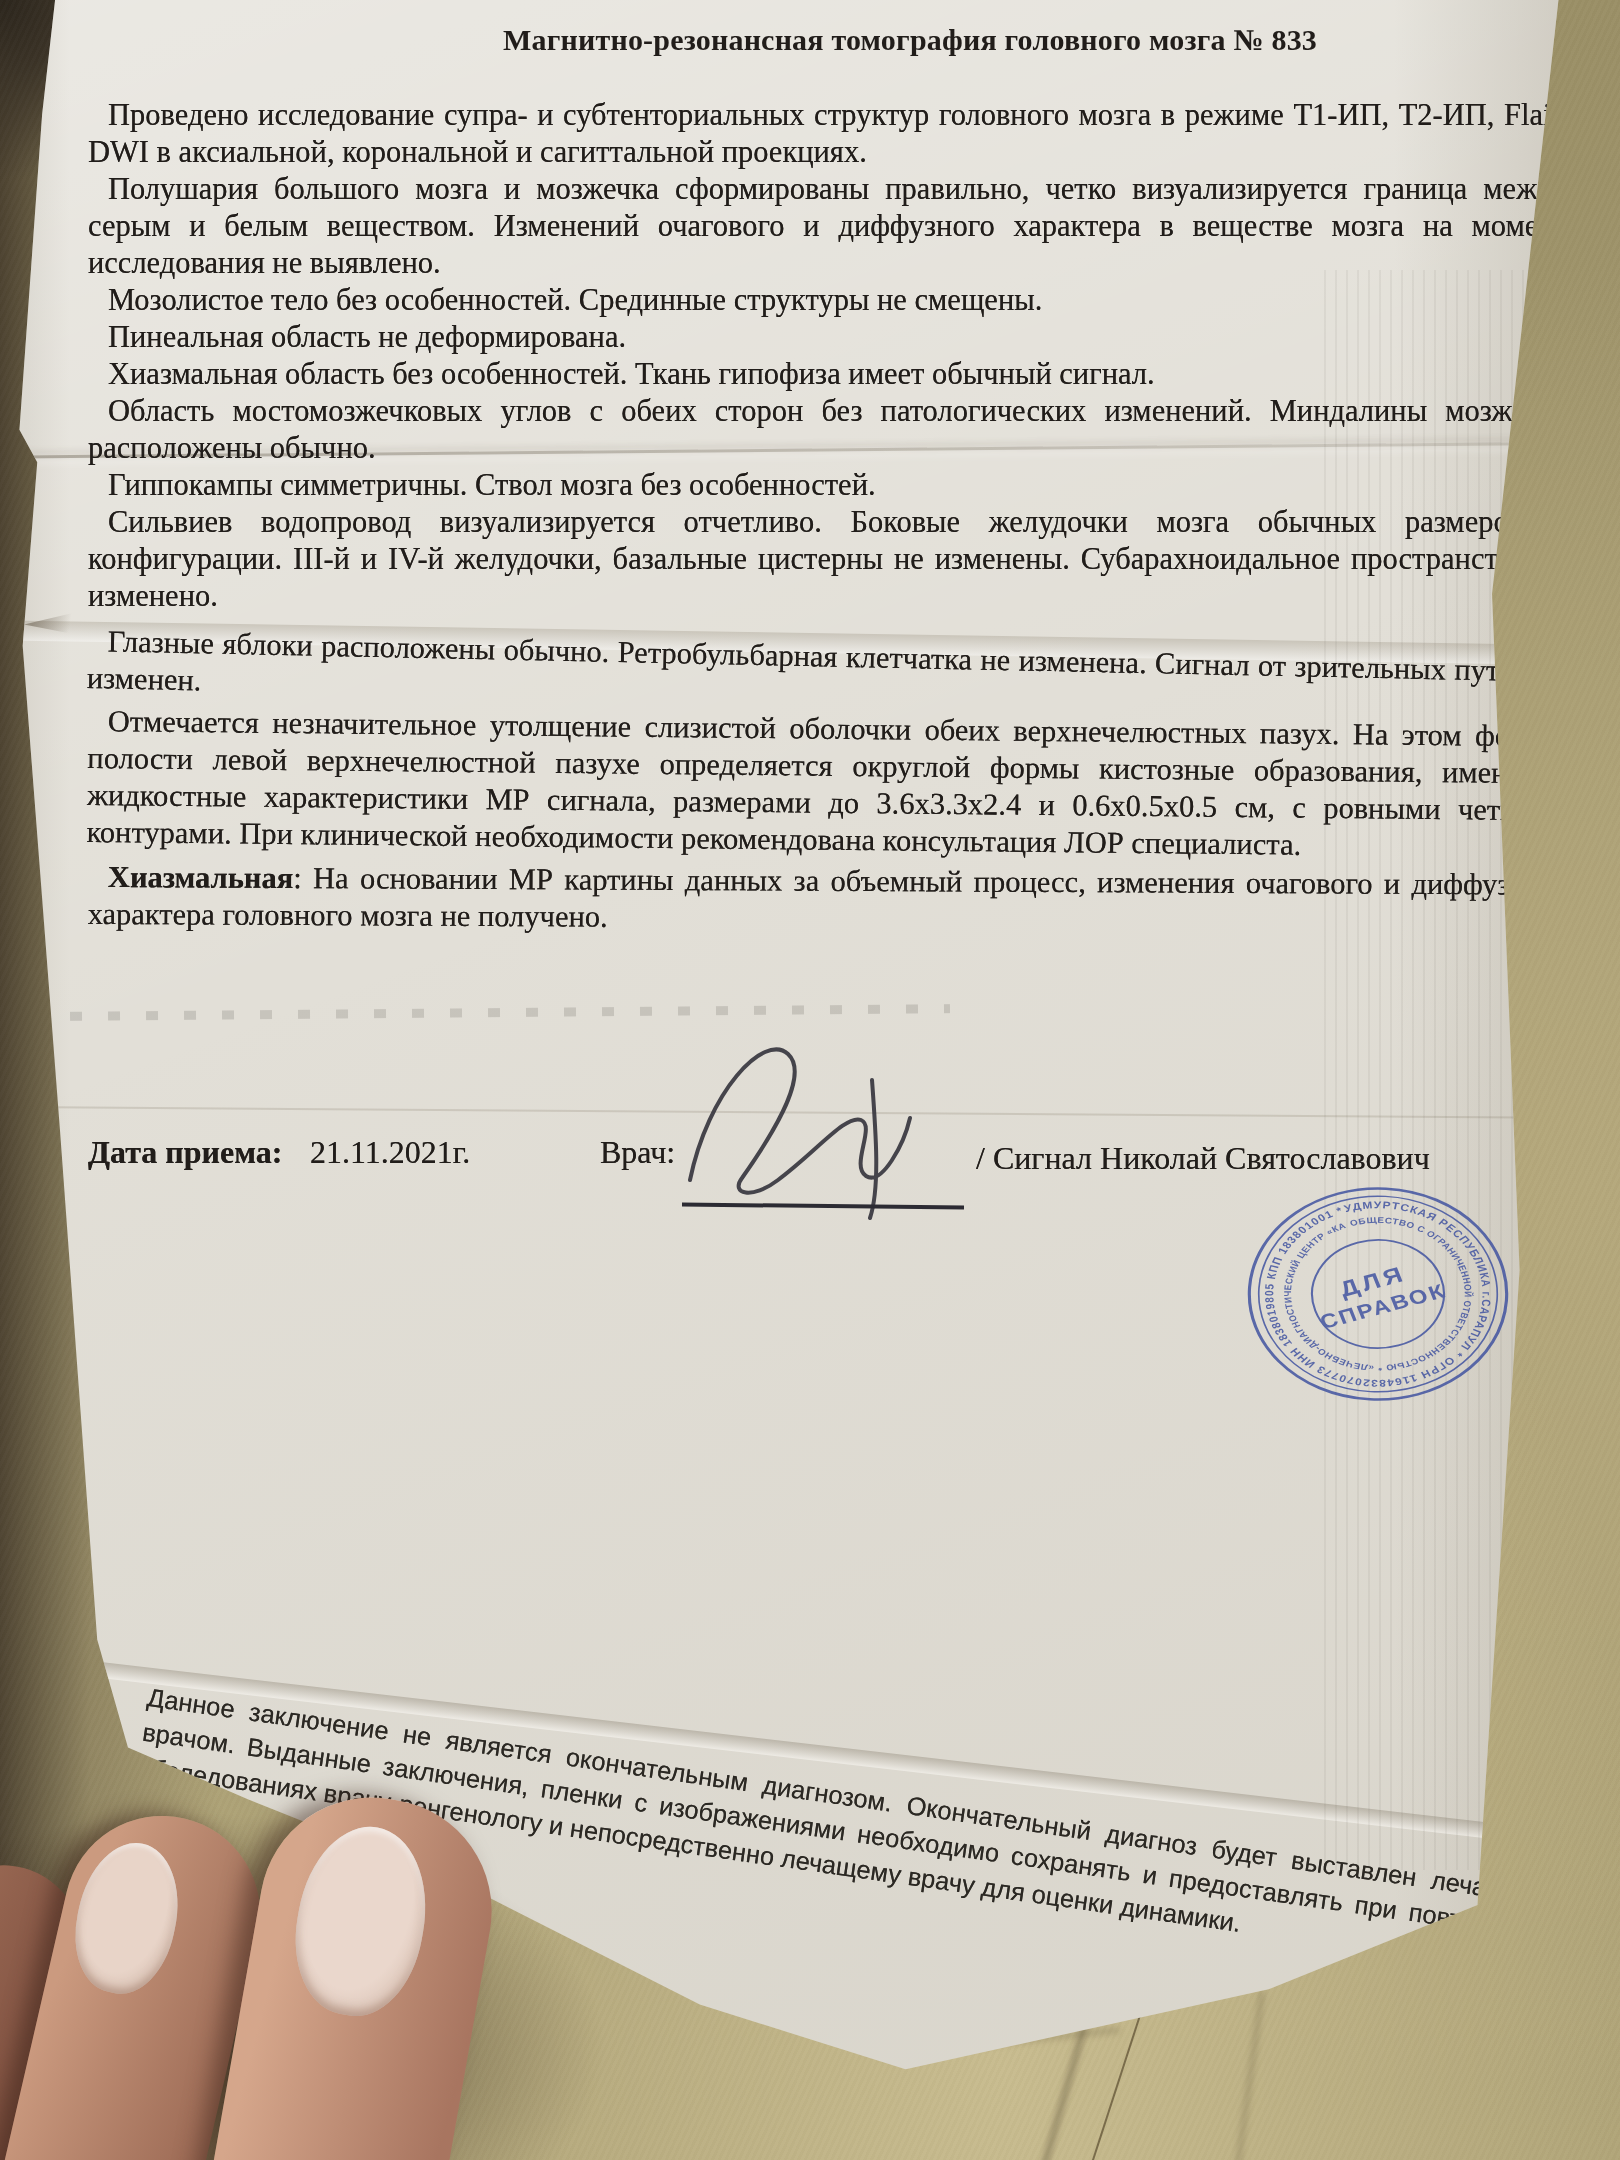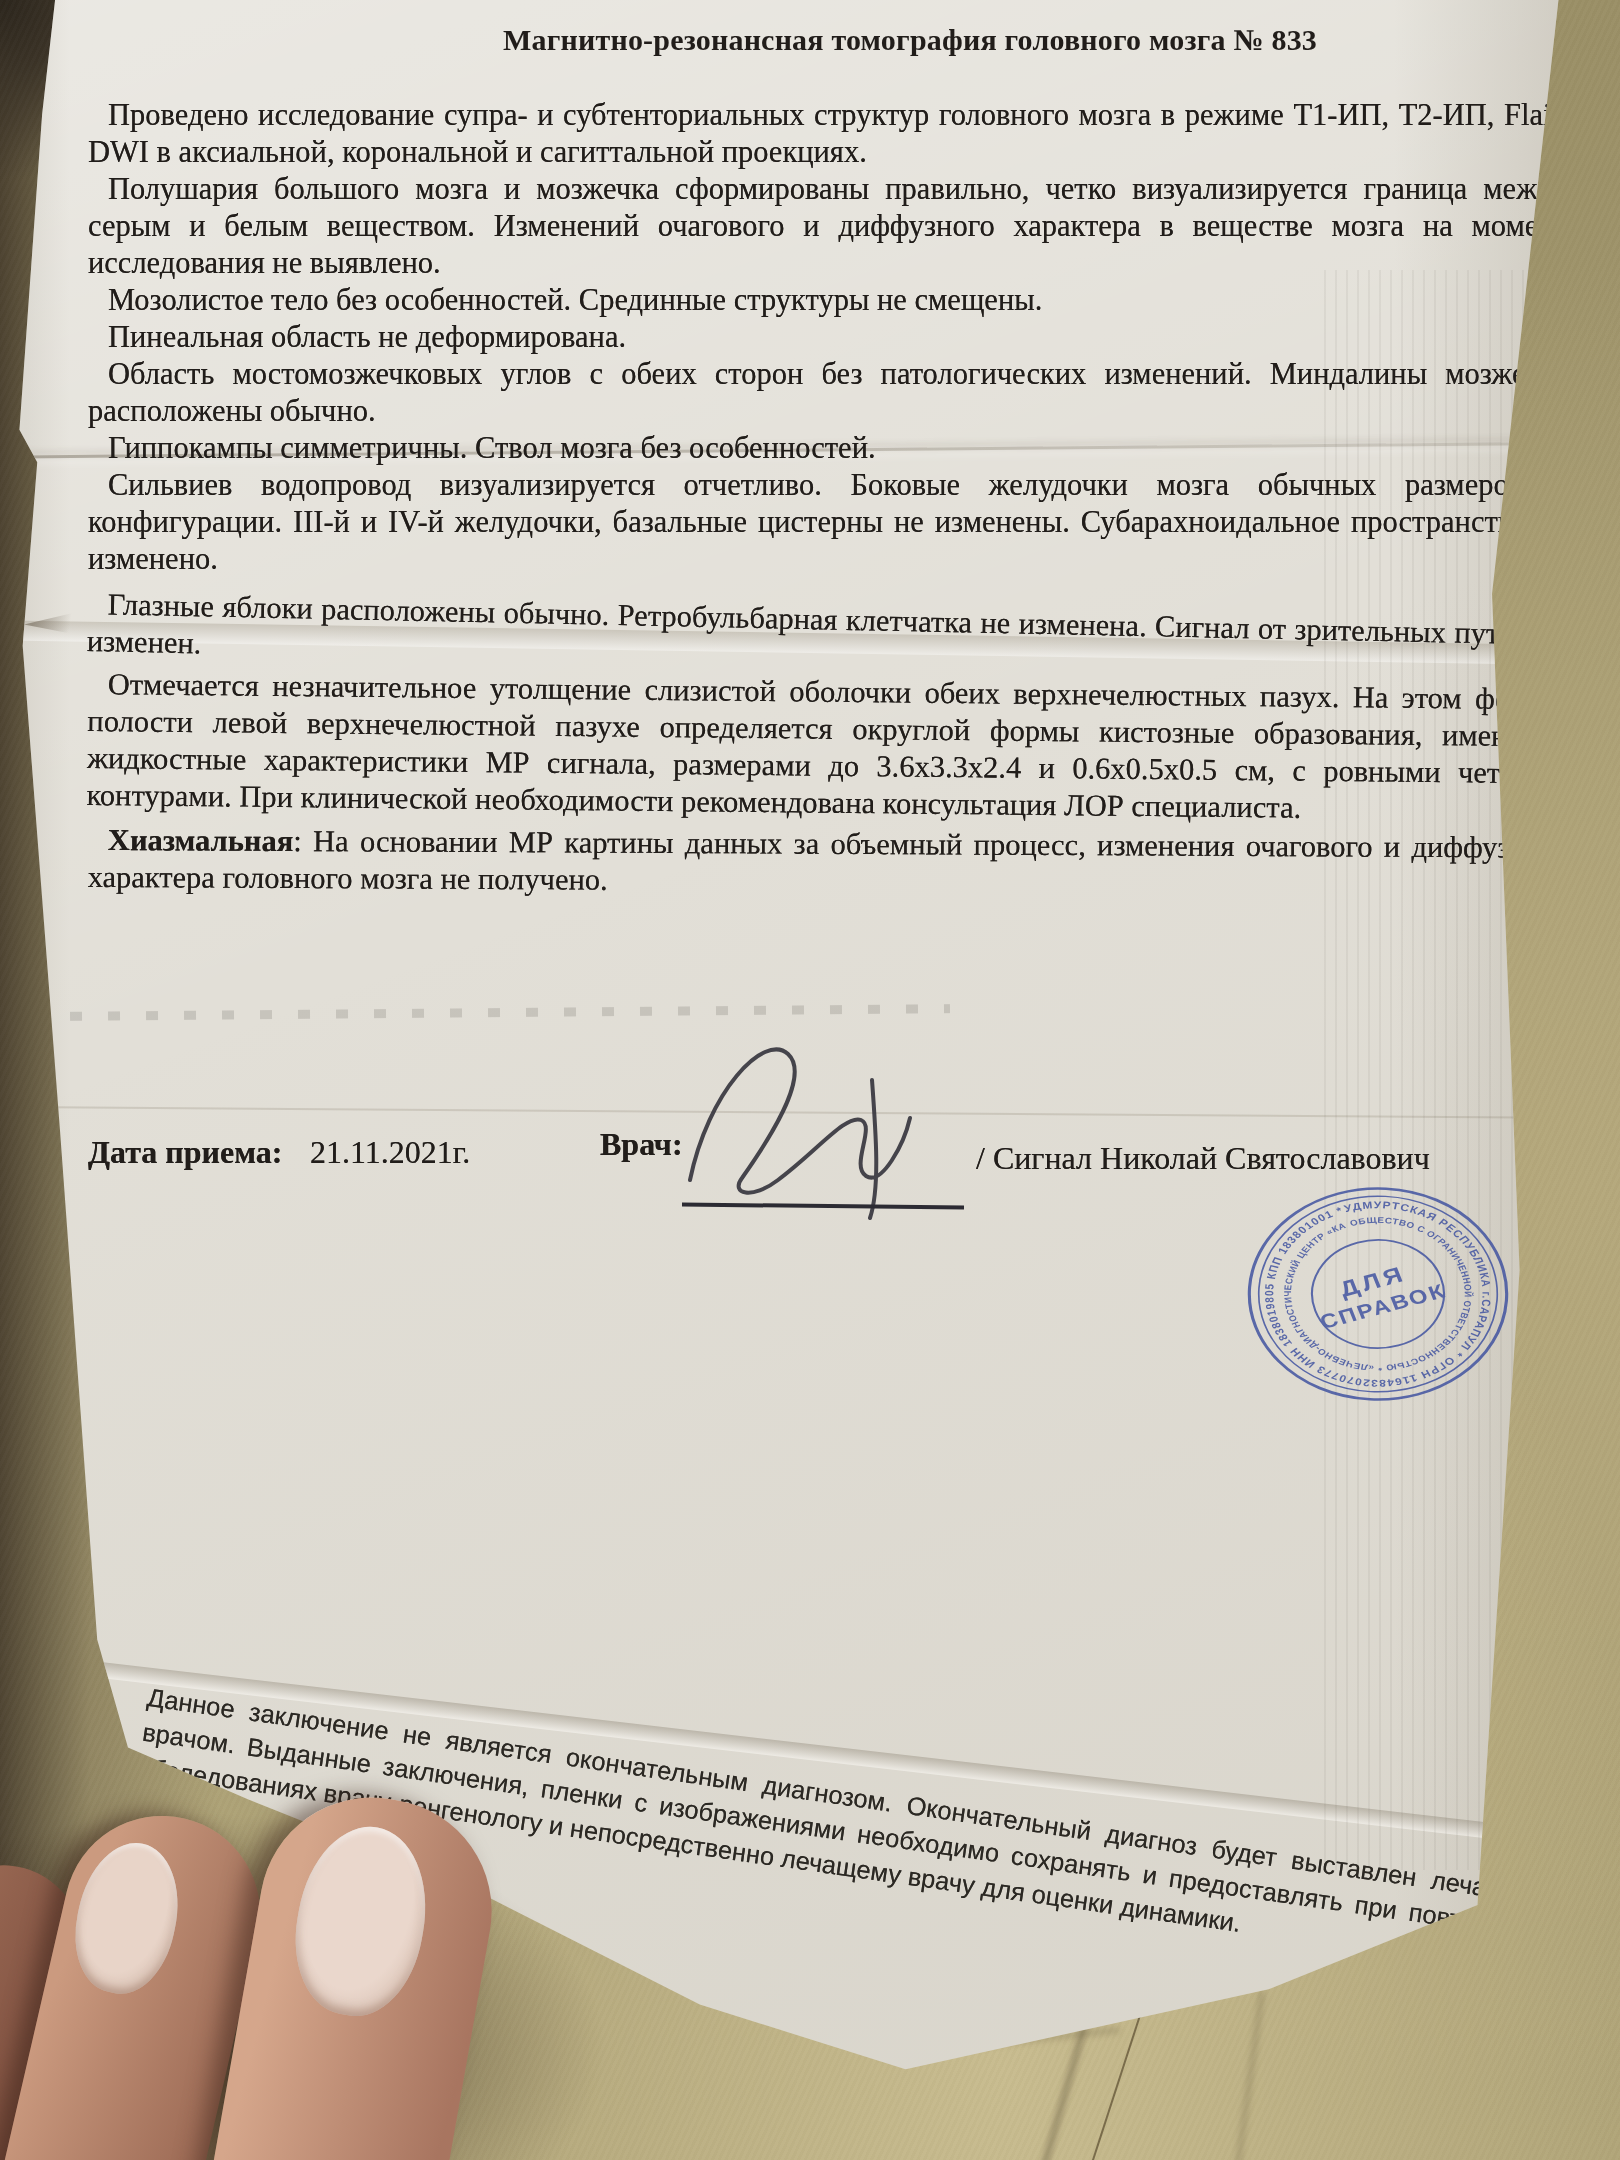--- a/index.html
+++ b/index.html
@@ -69,21 +69,21 @@
   }
   .p9{transform:rotate(1.2deg);transform-origin:0 0;margin-top:8px !important;}
   .p10{transform:rotate(0.6deg);transform-origin:0 0;margin-top:6px !important;}
   .p11{transform:rotate(0.3deg);transform-origin:0 0;margin-top:8px !important;}
 
   
   .sig-row{position:absolute;left:88px;top:1118px;width:1490px;height:110px;z-index:4;color:#211d1a;}
   .sig-row span{position:absolute;white-space:nowrap;font-size:32px;text-shadow:0 0 .5px rgba(33,29,26,.85);}
   .date-label{left:0;top:16px;font-weight:bold;}
   .date-value{left:222px;top:16px;}
-  .vrach-label{left:512px;top:8px;font-weight:bold;}
+  .vrach-label{left:512px;top:16px;font-weight:normal;}
   .sig-underline{position:absolute;left:594px;top:86px;width:282px;height:4px;background:#2c2b33;transform:rotate(.6deg);}
   .signature-svg{position:absolute;left:580px;top:-96px;}
   .doctor-name{left:888px;top:22px;}
 
   
   .stamp{position:absolute;left:1242px;top:1158px;width:272px;height:272px;z-index:4;
     transform:scaleY(.82) rotate(-18deg);opacity:.82;}
   .stamp svg text{fill:#3c4f9f;font-family:"Liberation Sans",sans-serif;font-weight:bold;}
   .stamp svg circle{stroke:#3c4f9f;fill:none;}
 
@@ -135,20 +135,21 @@
   <div class="streaks"></div>
   <div class="noise-band"></div>
 
   <div class="content">
     <div class="doc-title">Магнитно-резонансная томография головного мозга № 833</div>
     <div class="body-text">
       <p>Проведено исследование супра- и субтенториальных структур головного мозга в режиме Т1-ИП, Т2-ИП, Flair, DWI в аксиальной, корональной и сагиттальной проекциях.</p>
       <p>Полушария большого мозга и мозжечка сформированы правильно, четко визуализируется граница между серым и белым веществом. Изменений очагового и диффузного характера в веществе мозга на момент исследования не выявлено.</p>
       <p>Мозолистое тело без особенностей. Срединные структуры не смещены.</p>
       <p>Пинеальная область не деформирована.</p>
+      <p>Хиазмальная область без особенностей. Ткань гипофиза имеет обычный сигнал.</p>
       <p>Область мостомозжечковых углов с обеих сторон без патологических изменений. Миндалины мозжечка расположены обычно.</p>
       <p>Гиппокампы симметричны. Ствол мозга без особенностей.</p>
       <p>Сильвиев водопровод визуализируется отчетливо. Боковые желудочки мозга обычных размеров и конфигурации. III-й и IV-й желудочки, базальные цистерны не изменены. Субарахноидальное пространство не изменено.</p>
       <p class="p9">Глазные яблоки расположены обычно. Ретробульбарная клетчатка не изменена. Сигнал от зрительных путей не изменен.</p>
       <p class="p10">Отмечается незначительное утолщение слизистой оболочки обеих верхнечелюстных пазух. На этом фоне в полости левой верхнечелюстной пазухе определяется округлой формы кистозные образования, имеющие жидкостные характеристики МР сигнала, размерами до 3.6х3.3х2.4 и 0.6х0.5х0.5 см, с ровными четкими контурами. При клинической необходимости рекомендована консультация ЛОР специалиста.</p>
       <p class="p11"><strong>Хиазмальная</strong><span>: На основании МР картины данных за объемный процесс, изменения очагового и диффузного характера головного мозга не получено.</span></p>
     </div>
   </div>
 
   <div class="sig-row">

